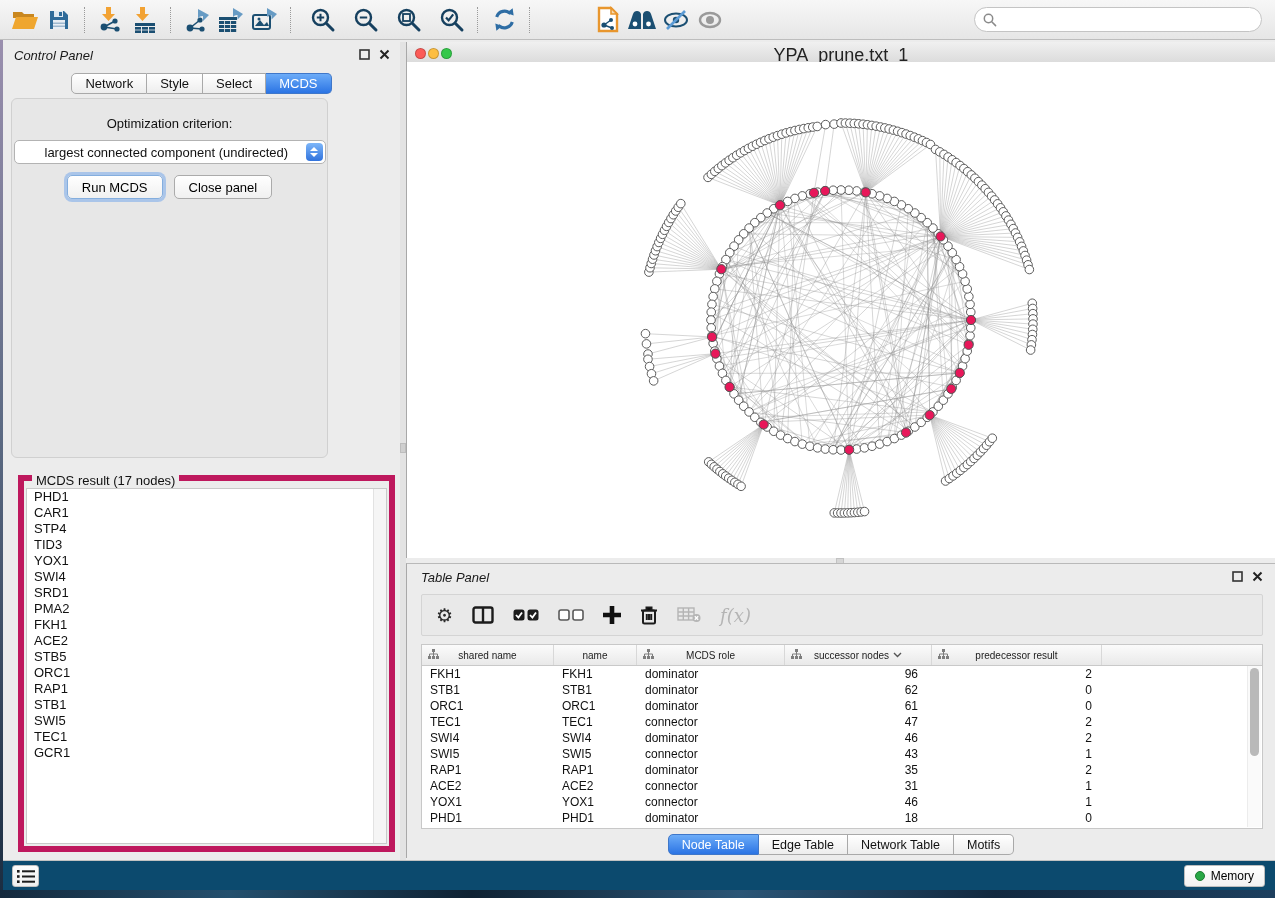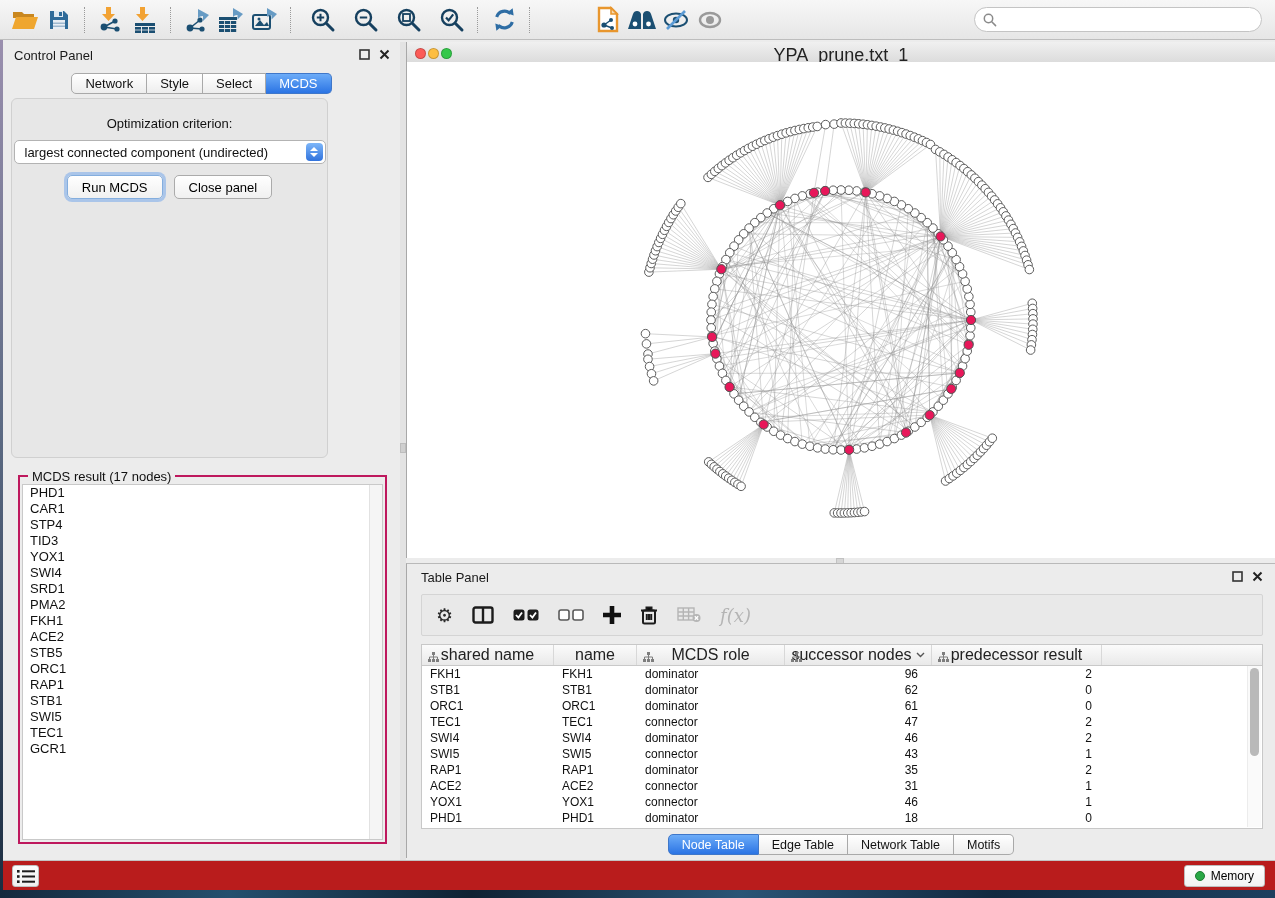--- a/index.html
+++ b/index.html
@@ -16,44 +16,44 @@
      display:flex;align-items:center;padding-left:8px;box-sizing:border-box;}
   .tbtn{width:34px;height:32px;border:none;background:transparent;display:flex;
      align-items:center;justify-content:center;padding:0;cursor:default;}
   .tsep{width:1px;height:26px;margin:0 8px;border-left:1px dotted #9a9a9a;}
   .searchbox{position:absolute;right:13px;top:7px;width:288px;height:25px;background:#fff;
      border:1px solid #c4c4c4;border-radius:13px;display:flex;align-items:center;padding:0 8px;box-sizing:border-box;}
   .searchbox input{border:none;outline:none;flex:1;font:13px "Liberation Sans",sans-serif;background:transparent;margin-left:5px;}
   
   .control-panel{position:absolute;left:3px;top:42px;width:397px;height:818px;background:#ececec;}
   .panel-titlebar{position:relative;height:24px;font-size:13px;color:#1a1a1a;}
-  .panel-titlebar .ptitle{position:absolute;left:11px;top:6px;}
+  .panel-titlebar .ptitle{position:absolute;left:11px;top:6px;font-style:italic;}
   .panel-icons{position:absolute;right:10px;top:7px;display:flex;gap:9px;align-items:center;}
   .cp-tabs{position:absolute;left:0;top:31px;width:100%;display:flex;justify-content:center;}
   .seg{display:flex;}
   .seg .tab{height:21px;border:1px solid #a9a9a9;border-left:none;background:linear-gradient(#ffffff,#ededed);
      font:13px "Liberation Sans",sans-serif;color:#111;padding:0 13px;cursor:default;}
   .seg .tab:first-child{border-left:1px solid #a9a9a9;border-radius:5px 0 0 5px;}
   .seg .tab:last-child{border-radius:0 5px 5px 0;}
   .seg .tab.active{background:linear-gradient(#6cacf8,#2b74e4);color:#fff;border-color:#3f77c9;}
   .cp-inset{position:absolute;left:8px;top:56px;width:317px;height:360px;background:#e7e7e7;
      border:1px solid #d0d0d0;border-radius:6px;box-sizing:border-box;}
   .opt-label{text-align:center;margin-top:17px;font-size:13px;}
   .dropdown{position:relative;margin:9px auto 0;width:312px;height:24px;background:#fff;
-     border:1px solid #b3b3b3;border-radius:5px;box-sizing:border-box;display:flex;align-items:center;}
+     border:1px solid #b3b3b3;border-radius:5px;box-sizing:border-box;display:flex;align-items:center;padding-left:20px;}
   .dropdown .dval{font-size:13px;margin-left:10px;white-space:nowrap;}
   .stepper{position:absolute;right:2px;top:2px;width:17px;height:18px;border-radius:4px;
      background:linear-gradient(#7db6f9,#3173dd);display:flex;flex-direction:column;align-items:center;justify-content:center;gap:2px;}
   .stepper .up{width:0;height:0;border-left:4px solid transparent;border-right:4px solid transparent;border-bottom:4px solid #fff;}
   .stepper .dn{width:0;height:0;border-left:4px solid transparent;border-right:4px solid transparent;border-top:4px solid #fff;}
   .cp-buttons{display:flex;justify-content:center;gap:11px;margin-top:11px;}
   .btn{height:24px;background:linear-gradient(#ffffff,#f0f0f0);border:1px solid #ababab;border-radius:5px;
      font:13px "Liberation Sans",sans-serif;padding:0 14px;cursor:default;}
   .btn.focusring{box-shadow:0 0 0 3px rgba(120,170,235,.55);border-color:#84aede;}
-  .result-group{position:absolute;left:15px;top:433px;width:365px;height:365px;border:2px solid #be185d;}
+  .result-group{position:absolute;left:15px;top:433px;width:365px;height:365px;border:6px solid #be185d;}
   .result-legend{position:absolute;top:-8px;left:8px;background:#ececec;padding:0 4px;font-size:13px;}
   .result-list{position:absolute;left:2px;right:2px;top:7px;bottom:2px;background:#fff;
      border:1px solid #c9c9c9;overflow:hidden;}
   .mcds-item{font-size:13px;line-height:16px;padding-left:7px;}
   .result-scroll{position:absolute;right:3px;top:8px;bottom:3px;width:12px;background:#f5f5f5;border-left:1px solid #e2e2e2;}
   
   .vsplit{position:absolute;left:400px;top:42px;width:6px;height:818px;background:#e3e3e3;}
   .vsplit .grip{position:absolute;left:0px;top:401px;width:6px;height:10px;background:#cfcfcf;border:1px solid #bdbdbd;box-sizing:border-box;}
   .hsplit-grip{position:absolute;left:836px;top:558px;width:8px;height:6px;background:#d6d6d6;border:1px solid #c2c2c2;box-sizing:border-box;}
   
@@ -72,35 +72,35 @@
      border-left:1px solid #a8a8a8;border-top:1px solid #b9b9b9;box-sizing:border-box;}
   .tp-toolbar{position:absolute;left:14px;right:12px;top:30px;height:42px;background:#e9e9e9;
      border:1px solid #d4d4d4;border-radius:2px;display:flex;align-items:center;gap:19px;padding-left:14px;box-sizing:border-box;}
   .tpbtn{border:none;background:transparent;padding:0;display:flex;align-items:center;justify-content:center;height:30px;cursor:default;}
   .gear-glyph{font-size:19px;color:#2b2b2b;line-height:1;}
   .fx-glyph{font:italic 18px "DejaVu Serif",serif;color:#b4b4b4;}
   .tp-table{position:absolute;left:14px;right:12px;top:80px;height:185px;background:#fff;
      border:1px solid #c8c8c8;box-sizing:border-box;}
   .thead{display:grid;grid-template-columns:132px 83px 148px 147px 170px 1fr;height:20px;
      background:linear-gradient(#fbfbfb,#e9e9e9);border-bottom:1px solid #c9c9c9;}
-  .hcell{position:relative;display:flex;align-items:center;justify-content:center;font-size:16px;color:#222;
+  .hcell{position:relative;display:flex;align-items:center;justify-content:center;font-size:10px;color:#222;
      border-right:1px solid #d8d8d8;gap:4px;}
   .hcell:last-child{border-right:none;}
   .hicon{position:absolute;left:6px;top:4px;}
   .trow{display:grid;grid-template-columns:132px 83px 148px 147px 170px 1fr;height:16px;}
   .tcell{font-size:12px;line-height:16px;white-space:nowrap;overflow:hidden;}
   .tcell.c0,.tcell.c1,.tcell.c2{padding-left:8px;}
   .tcell.c3{text-align:right;padding-right:14px;}
   .tcell.c4{text-align:right;padding-right:10px;}
   .tscroll{position:absolute;right:1px;top:21px;bottom:1px;width:13px;background:#fafafa;border-left:1px solid #ececec;}
   .tscroll .thumb{position:absolute;left:2px;top:2px;width:9px;height:88px;background:#b9b9b9;border-radius:5px;}
   .tp-tabs{position:absolute;left:0;right:0;top:270px;display:flex;justify-content:center;}
   .tp-tabs .tab{font-size:12.5px;height:21px;}
   
-  .statusbar{position:absolute;left:0;bottom:8px;width:1275px;height:30px;background:#b91c1c;border-top:1px solid #c2c2c2;box-sizing:border-box;}
+  .statusbar{position:absolute;left:0;bottom:8px;width:1275px;height:30px;background:#0c4a6e;border-top:1px solid #c2c2c2;box-sizing:border-box;}
   .listbtn{position:absolute;left:12px;top:4px;width:27px;height:22px;background:linear-gradient(#fcfcfc,#efefef);
      border:1px solid #c0c0c0;border-radius:3px;display:flex;align-items:center;justify-content:center;padding:0;}
   .membtn{position:absolute;right:10px;top:4px;height:22px;background:linear-gradient(#ffffff,#f1f1f1);
      border:1px solid #bdbdbd;border-radius:3px;display:flex;align-items:center;gap:6px;padding:0 10px;font:12px "Liberation Sans",sans-serif;}
   .memdot{width:10px;height:10px;border-radius:50%;background:#28a745;border:1px solid #1d7a33;box-sizing:border-box;}
 </style>
 </head>
 <body>
 
 <div id="root">

